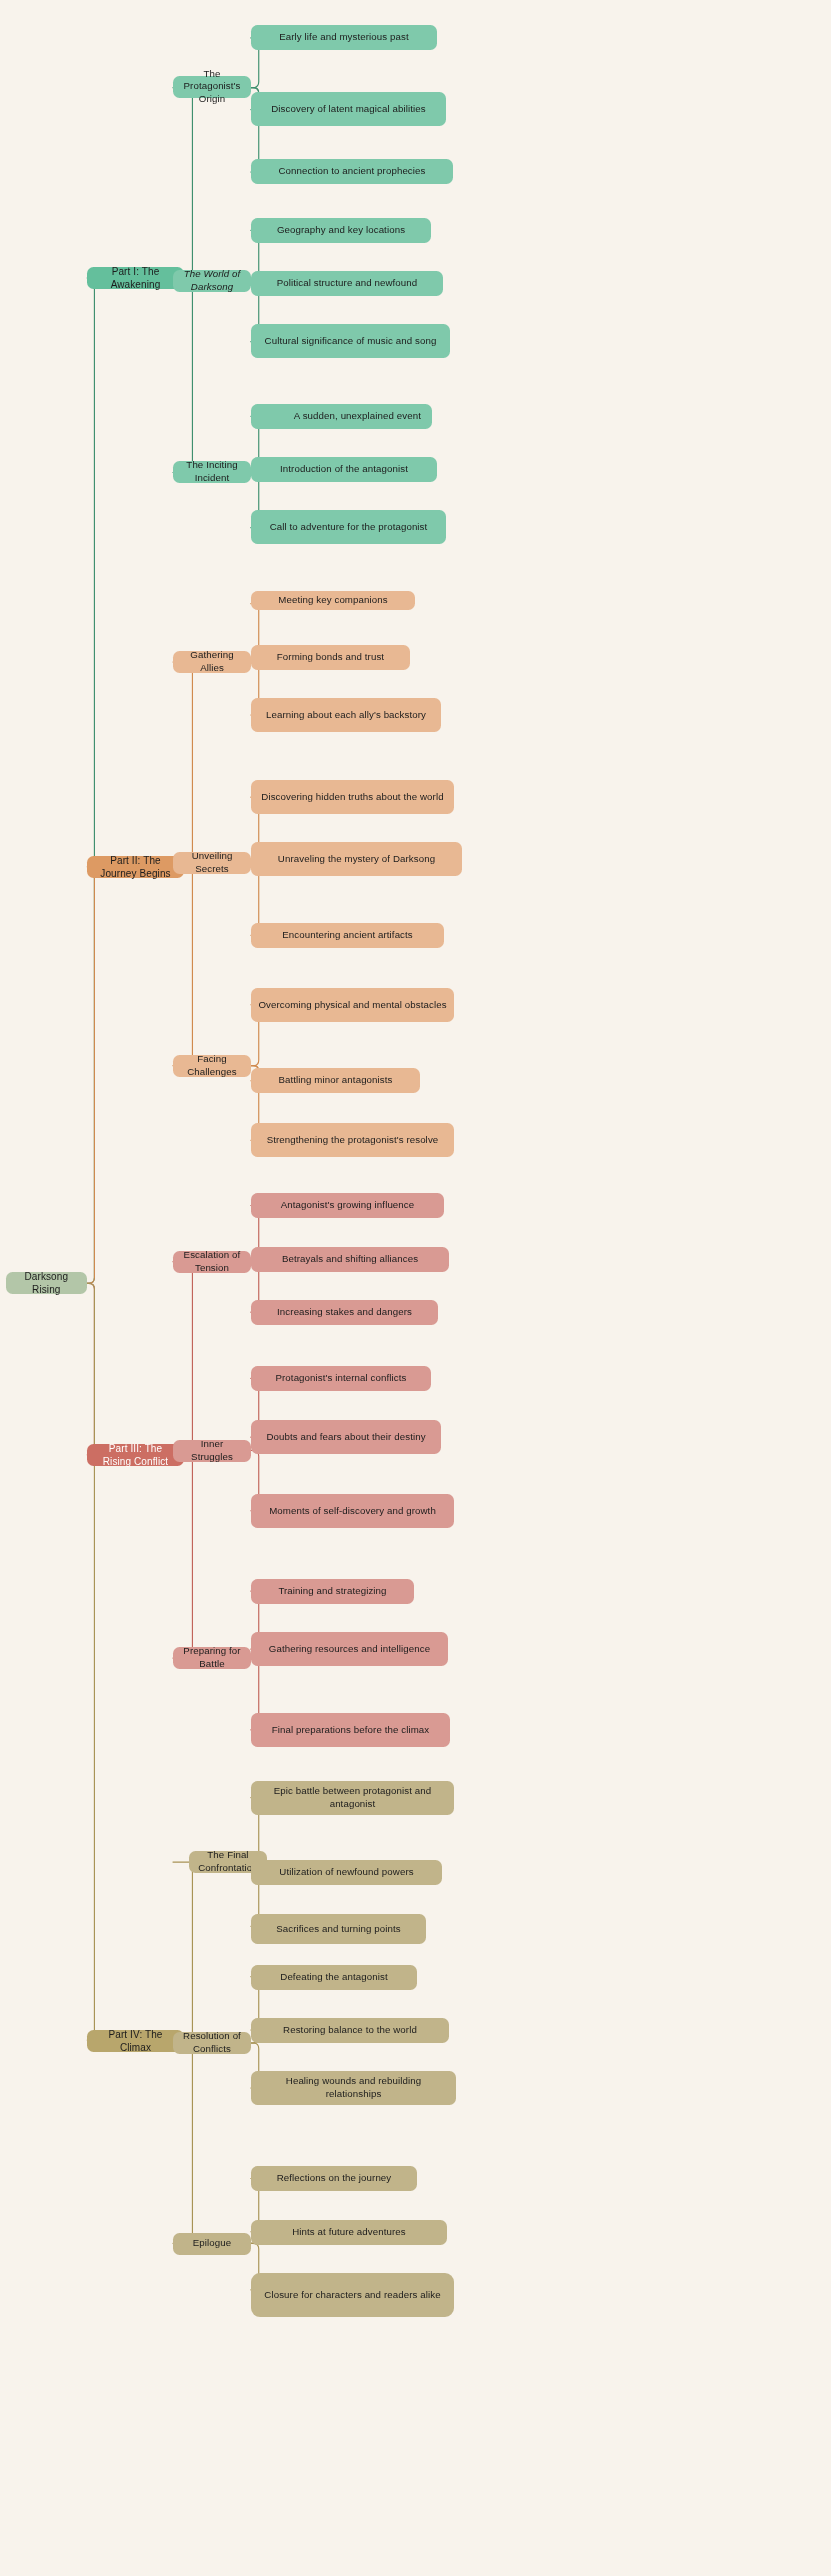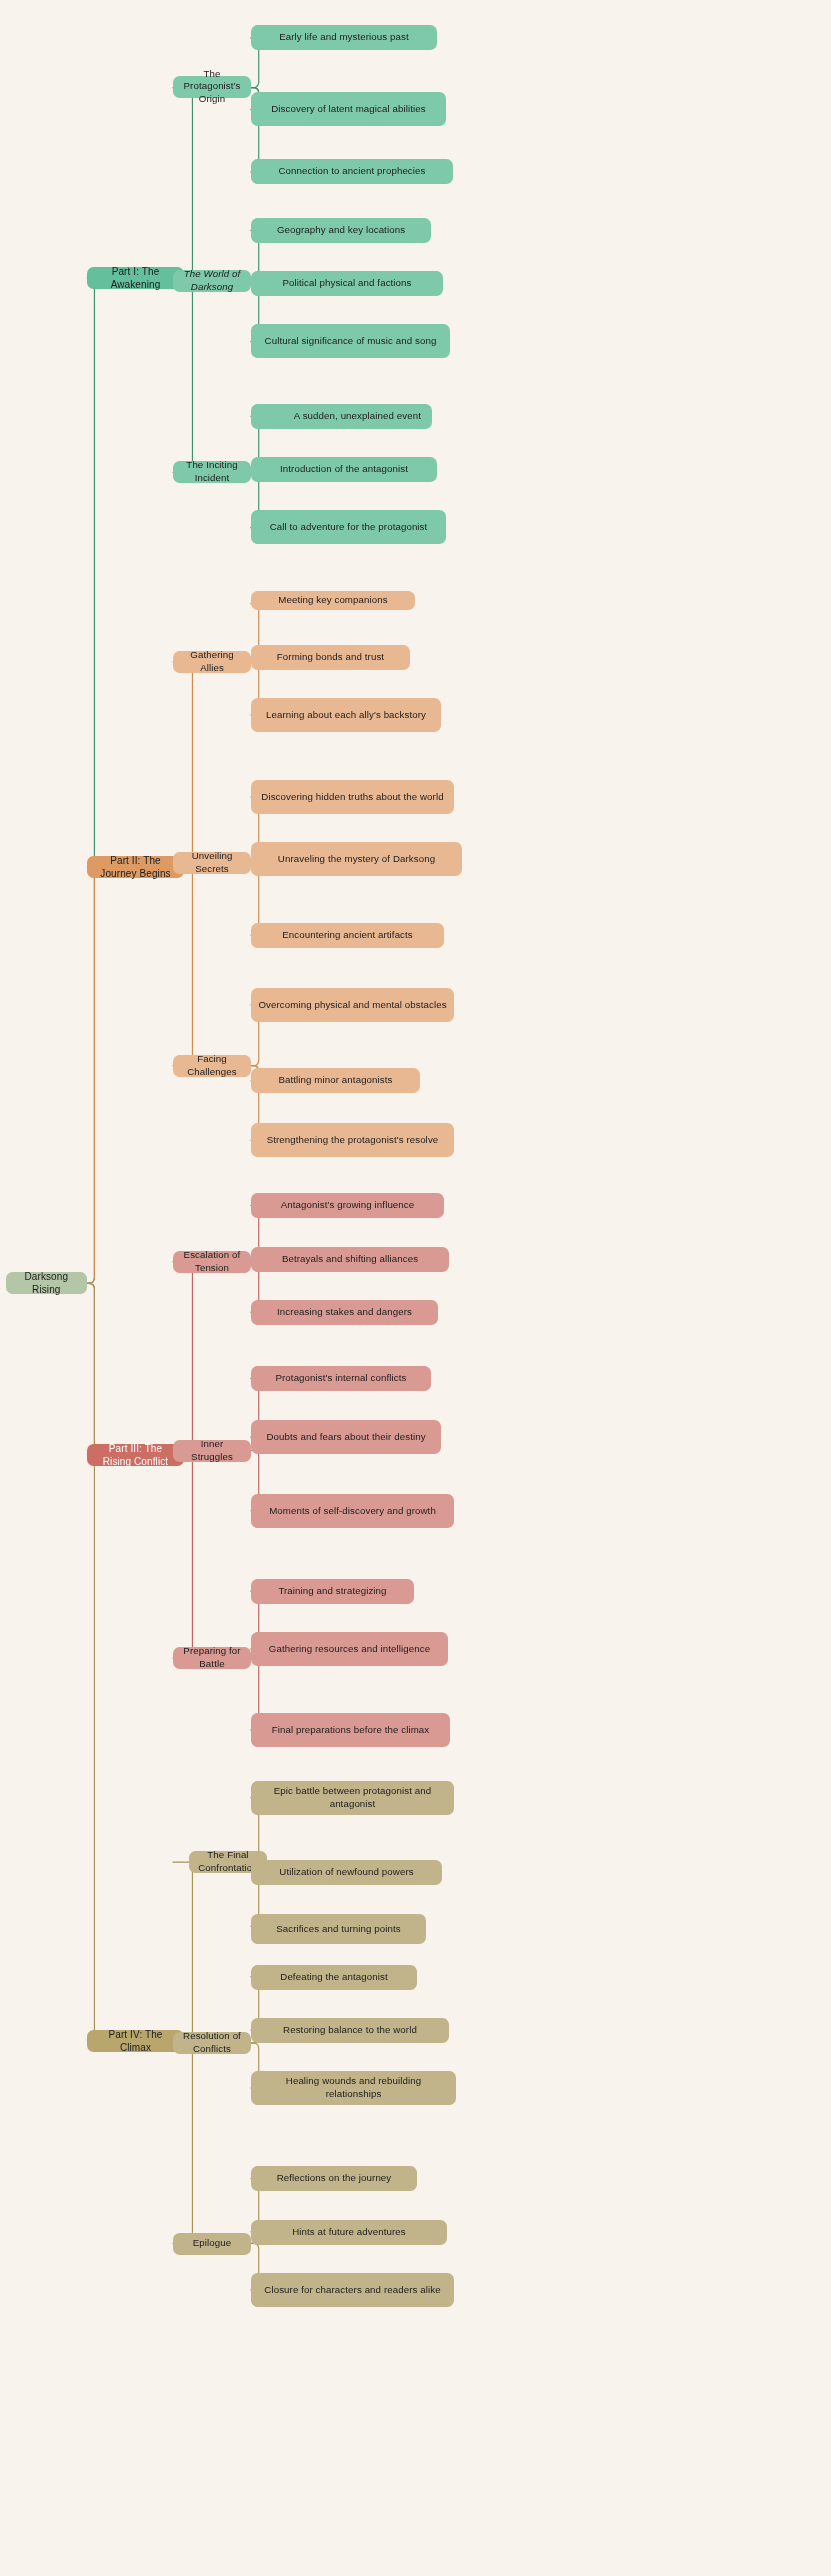--- a/index.html
+++ b/index.html
@@ -108,21 +108,21 @@
       <path d="M 348 3112 L 351 3112 Q 359 3112 359 3120 L 359 3168.5 Q 359 3176.5 367 3176.5 L 348 3176.5" fill="none" stroke="#a89355" stroke-width="1.6" stroke-linecap="round"></path>
     </svg>
 <div class="node root" style="left: 5.8px; top: 1272px; width: 81px; height: 21.6px; background: rgb(179, 198, 168); color: rgb(28, 28, 28);">Darksong Rising</div>
     <div class="node branch" style="left: 87px; top: 267px; width: 97px; height: 21.6px; background: rgb(100, 191, 156); color: rgb(28, 28, 28);">Part I: The Awakening</div>
     <div class="node" style="left: 173px; top: 76px; width: 78px; height: 21.6px; background: rgb(127, 201, 171); color: rgb(28, 28, 28);">The Protagonist's Origin</div>
     <div class="node" style="left: 251px; top: 25px; width: 186px; height: 24.5px; background: rgb(127, 201, 171); color: rgb(28, 28, 28);">Early life and mysterious past</div>
     <div class="node" style="left: 251px; top: 92px; width: 195px; height: 34px; background: rgb(127, 201, 171); color: rgb(28, 28, 28);">Discovery of latent magical abilities</div>
     <div class="node" style="left: 251px; top: 159px; width: 202px; height: 24.5px; background: rgb(127, 201, 171); color: rgb(28, 28, 28);">Connection to ancient prophecies</div>
     <div class="node" style="left: 173px; top: 270px; width: 78px; height: 21.6px; background: rgb(127, 201, 171); color: rgb(28, 28, 28); font-style: italic;">The World of Darksong</div>
     <div class="node" style="left: 251px; top: 218px; width: 180px; height: 24.5px; background: rgb(127, 201, 171); color: rgb(28, 28, 28);">Geography and key locations</div>
-    <div class="node" style="left: 251px; top: 271px; width: 192px; height: 24.5px; background: rgb(127, 201, 171); color: rgb(28, 28, 28);">Political physical and factions</div>
+    <div class="node" style="left: 251px; top: 271px; width: 192px; height: 24.5px; background: rgb(127, 201, 171); color: rgb(28, 28, 28);">Political structure and newfound</div>
     <div class="node" style="left: 251px; top: 324px; width: 199px; height: 34px; background: rgb(127, 201, 171); color: rgb(28, 28, 28);">Cultural significance of music and song</div>
     <div class="node" style="left: 173px; top: 461px; width: 78px; height: 21.6px; background: rgb(127, 201, 171); color: rgb(28, 28, 28);">The Inciting Incident</div>
     <div class="node" style="left: 251px; top: 404px; width: 181px; height: 24.5px; background: rgb(127, 201, 171); color: rgb(28, 28, 28); padding-left: 39px;">A sudden, unexplained event</div>
     <div class="node" style="left: 251px; top: 457px; width: 186px; height: 24.5px; background: rgb(127, 201, 171); color: rgb(28, 28, 28);">Introduction of the antagonist</div>
     <div class="node" style="left: 251px; top: 510px; width: 195px; height: 34px; background: rgb(127, 201, 171); color: rgb(28, 28, 28);">Call to adventure for the protagonist</div>
     <div class="node branch" style="left: 87px; top: 856px; width: 97px; height: 21.6px; background: rgb(221, 154, 99); color: rgb(28, 28, 28);">Part II: The Journey Begins</div>
     <div class="node" style="left: 173px; top: 651px; width: 78px; height: 21.6px; background: rgb(232, 184, 147); color: rgb(28, 28, 28);">Gathering Allies</div>
     <div class="node" style="left: 251px; top: 591px; width: 164px; height: 19px; background: rgb(232, 184, 147); color: rgb(28, 28, 28);">Meeting key companions</div>
     <div class="node" style="left: 251px; top: 645px; width: 159px; height: 24.5px; background: rgb(232, 184, 147); color: rgb(28, 28, 28);">Forming bonds and trust</div>
     <div class="node" style="left: 251px; top: 698px; width: 190px; height: 34px; background: rgb(232, 184, 147); color: rgb(28, 28, 28);">Learning about each ally's backstory</div>
@@ -152,15 +152,15 @@
     <div class="node" style="left: 251px; top: 1781px; width: 203px; height: 34px; background: rgb(193, 180, 138); color: rgb(28, 28, 28);">Epic battle between protagonist and antagonist</div>
     <div class="node" style="left: 251px; top: 1860px; width: 191px; height: 24.5px; background: rgb(193, 180, 138); color: rgb(28, 28, 28);">Utilization of newfound powers</div>
     <div class="node" style="left: 251px; top: 1914px; width: 175px; height: 30px; background: rgb(193, 180, 138); color: rgb(28, 28, 28);">Sacrifices and turning points</div>
     <div class="node" style="left: 173px; top: 2032px; width: 78px; height: 21.6px; background: rgb(193, 180, 138); color: rgb(28, 28, 28);">Resolution of Conflicts</div>
     <div class="node" style="left: 251px; top: 1965px; width: 166px; height: 24.5px; background: rgb(193, 180, 138); color: rgb(28, 28, 28);">Defeating the antagonist</div>
     <div class="node" style="left: 251px; top: 2018px; width: 198px; height: 24.5px; background: rgb(193, 180, 138); color: rgb(28, 28, 28);">Restoring balance to the world</div>
     <div class="node" style="left: 251px; top: 2071px; width: 205px; height: 34px; background: rgb(193, 180, 138); color: rgb(28, 28, 28);">Healing wounds and rebuilding relationships</div>
     <div class="node" style="left: 173px; top: 2233px; width: 78px; height: 21.6px; background: rgb(193, 180, 138); color: rgb(28, 28, 28);">Epilogue</div>
     <div class="node" style="left: 251px; top: 2166px; width: 166px; height: 24.5px; background: rgb(193, 180, 138); color: rgb(28, 28, 28);">Reflections on the journey</div>
     <div class="node" style="left: 251px; top: 2220px; width: 196px; height: 24.5px; background: rgb(193, 180, 138); color: rgb(28, 28, 28);">Hints at future adventures</div>
-    <div class="node" style="left: 251px; top: 2273px; width: 203px; height: 34px; background: rgb(193, 180, 138); color: rgb(28, 28, 28);">Closure for characters and readers alike</div>
+    <div class="node" style="left: 251px; top: 2273px; width: 203px; height: 44px; background: rgb(193, 180, 138); color: rgb(28, 28, 28); border-radius: 9px;">Closure for characters and readers alike</div>
   </div>
 
 
 </body></html>

